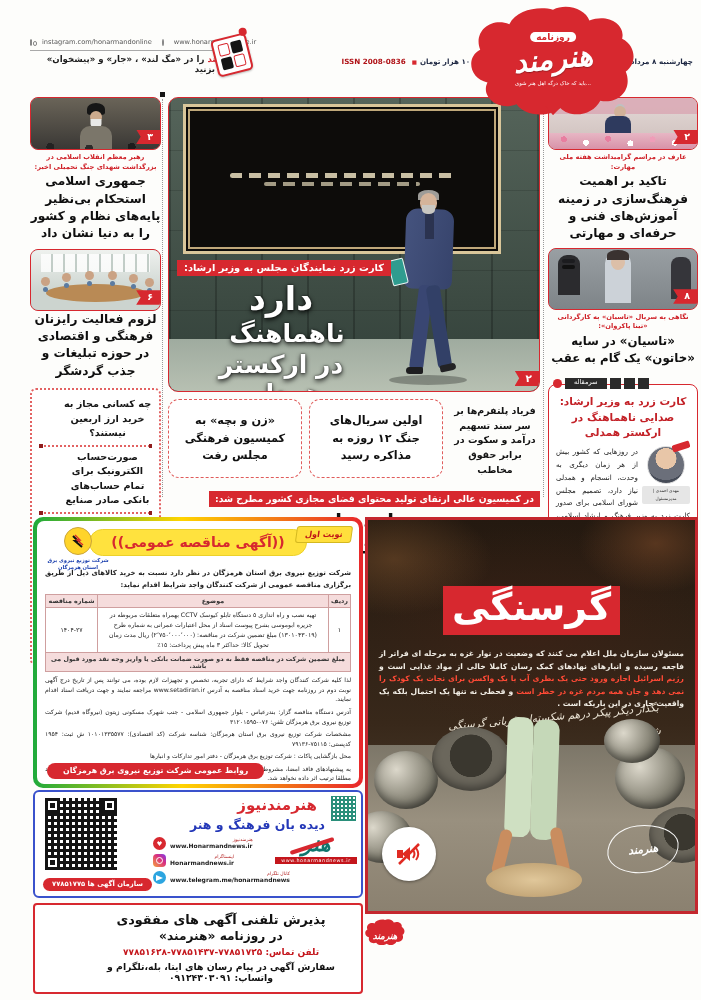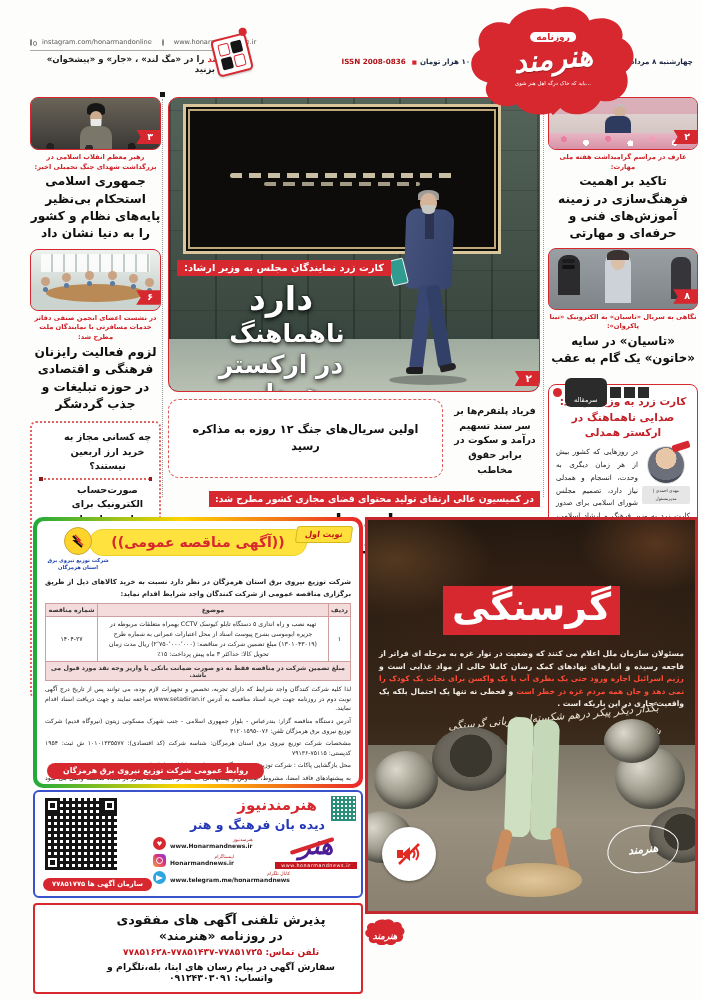--- a/index.html
+++ b/index.html
@@ -87,39 +87,39 @@
   .band-plain { width:90px; font-size:9.5px; font-weight:bold; color:#141414; text-align:center; line-height:1.55; padding-top:5px; }
   .band-box { flex:1; border:1.7px dashed #e05b5b; border-radius:11px; display:flex; align-items:center; justify-content:center; font-size:11.3px; font-weight:bold; color:#101010; text-align:center; line-height:1.55; padding:7px 9px; background:#fff; }
   .badge-row { margin-top:9px; text-align:right; }
   .badge-row span { background:#d7282f; color:#fff; font-size:9.2px; font-weight:bold; padding:2px 6px 3px; }
   .big-headline { margin-top:4px; font-size:19.5px; font-weight:bold; color:#111; text-align:right; }
 
   
   .editorial { position:relative; border:1.6px solid #d7282f; border-radius:8px; margin-top:17px; padding:9px 7px 6px; background:#fff; }
   .filmstrip { position:absolute; top:-7px; left:4px; display:flex; align-items:center; gap:3px; direction:ltr; }
   .fs-dot { width:9px; height:9px; background:#d7282f; border-radius:50%; }
-  .fs-pill { background:#2b2b2b; color:#fff; font-size:6.6px; padding:18px 9px 3px; border-radius:6px; }
+  .fs-pill { background:#2b2b2b; color:#fff; font-size:6.6px; padding:0 9px 3px; border-radius:0; }
   .fs-sq { width:11px; height:11px; background:#2b2b2b; }
   .ed-title { color:#c32127; font-weight:bold; font-size:10.6px; text-align:center; line-height:1.5; }
   .ed-body { font-size:7.1px; color:#222; text-align:justify; line-height:1.8; margin-top:5px; }
   .ed-avatar { float:right; width:48px; margin-left:4px; margin-bottom:2px; text-align:center; position:relative; }
   .avatar-img { width:38px; height:38px; margin:0 auto; border-radius:50%; background:radial-gradient(circle at 50% 32%, #e8c6a8 0 34%, #6b6f7a 35% 70%, #474c58 71%); border:1.5px solid #ddd; }
   .avatar-tag { position:absolute; top:-3px; right:0; width:18px; height:7px; background:#d7282f; border-radius:2px; transform:rotate(-18deg); }
   .avatar-name { font-size:4.3px; background:#e6e6e6; color:#333; border-radius:2px; padding:1px 2px; margin-top:2px; }
   .ed-more { color:#d7282f; font-weight:bold; font-size:8px; margin-top:3px; }
 
   
   .tender { position:absolute; left:33px; top:517px; width:330px; height:271px; background:linear-gradient(90deg,#1faa3c,#ffd400 45%,#e8262b); border-radius:10px; padding:4px; }
   .tender-in { position:relative; background:#fff; border-radius:7px; height:100%; padding:5px 8px 6px; overflow:hidden; }
   .t-turn { position:absolute; top:5px; right:7px; background:#ffdf3c; border:1px solid #d4b820; border-radius:3px; color:#c01818; font-size:8.2px; font-weight:bold; padding:2px 8px 3px; transform:skewX(-8deg); }
   .t-logo { position:absolute; top:6px; left:8px; width:66px; text-align:center; }
   .t-logo-circle { width:28px; height:28px; margin:0 auto; background:#ffd42a; border:1px solid #caa53a; border-radius:50%; display:flex; align-items:center; justify-content:center; }
   .t-logo-name { font-size:5.2px; color:#1a3fae; font-weight:bold; line-height:1.35; margin-top:2px; }
   .t-title { width:218px; margin:3px auto 0; background:#ffe23e; border:1px solid #ecd12b; border-radius:15px; color:#d7282f; text-align:center; font-weight:bold; font-size:14px; padding:4px 0 5px; }
-  .t-intro { font-size:6.9px; font-weight:bold; color:#222; text-align:justify; line-height:1.7; margin-top:21px; }
+  .t-intro { font-size:6.9px; font-weight:bold; color:#222; text-align:justify; line-height:1.7; margin-top:12px; }
   .t-table { width:100%; border-collapse:collapse; margin-top:3px; }
   .t-table th { background:#f5dcdc; border:1px solid #cf9f9f; font-size:6.4px; font-weight:bold; padding:2px; color:#333; }
   .t-table td { border:1px solid #cf9f9f; font-size:6.2px; color:#222; padding:2px 4px; line-height:1.6; text-align:center; }
   .t-note { border:1px solid #cf9f9f; border-top:none; background:#f5dcdc; font-size:6.3px; font-weight:bold; text-align:center; color:#333; padding:2px; }
   .t-p { font-size:6.1px; color:#222; text-align:justify; line-height:1.62; margin-top:2.5px; }
   .t-footer { position:absolute; bottom:5px; left:10px; background:#d7282f; color:#fff; border-radius:10px; font-size:7.8px; font-weight:bold; padding:3px 16px 4px; }
 
   
   .portal { position:absolute; left:33px; top:790px; width:330px; height:108px; border:2px solid #3a52cc; border-radius:6px; background:#fff; }
   .qr { position:relative; background-image:repeating-linear-gradient(0deg,#141414 0 3px,transparent 3px 6px),repeating-linear-gradient(90deg,#141414 0 3px,#fff 3px 6px); }
@@ -135,21 +135,21 @@
   .ch-icon { width:13px; height:13px; border-radius:50%; flex:0 0 13px; position:relative; }
   .ch-icon.heart { background:#d7282f; }
   .ch-icon.heart::after { content:""; position:absolute; left:4px; top:4px; width:5px; height:5px; background:#fff; clip-path:polygon(50% 100%,0 35%,25% 0,50% 25%,75% 0,100% 35%); }
   .ch-icon.insta { border-radius:4px; background:linear-gradient(45deg,#f5a23c,#d92e7f 60%,#7a3ff0); }
   .ch-icon.insta::after { content:""; position:absolute; inset:3px; border:1.4px solid #fff; border-radius:50%; }
   .ch-icon.tel { background:#2ca5e0; }
   .ch-icon.tel::after { content:""; position:absolute; left:3px; top:4px; border-left:7px solid #fff; border-top:3px solid transparent; border-bottom:3px solid transparent; }
   .ch-label { font-size:4.6px; color:#b32020; direction:rtl; line-height:1.1; }
   .ch-url { font-size:6px; font-weight:bold; color:#222; direction:ltr; line-height:1.2; }
   .p-logo { position:absolute; left:240px; top:40px; width:82px; text-align:center; }
-  .p-logo-word { font-family:"DejaVu Serif", serif; font-style:italic; font-weight:bold; font-size:25px; color:#4c1d95; position:relative; line-height:1.1; }
+  .p-logo-word { font-family:"DejaVu Serif", serif; font-style:italic; font-weight:bold; font-size:21px; color:#0f766e; position:relative; line-height:1.1; }
   .p-logo-word::after { content:""; position:absolute; left:14px; top:12px; width:46px; height:3.5px; background:#d7282f; transform:rotate(-18deg); border-radius:2px; }
   .p-logo-bar { background:#c4161c; color:#fff; font-size:4.8px; direction:ltr; letter-spacing:.6px; padding:1px 2px; margin-top:2px; }
   .qr-pill { position:absolute; left:8px; bottom:5px; background:#d7282f; color:#fff; font-size:6.8px; font-weight:bold; border-radius:8px; padding:2px 9px 3px; }
 
   
   .lost { position:absolute; left:33px; top:903px; width:330px; height:91px; border:2.5px solid #d7282f; border-radius:4px; background:#fff; padding:7px 10px 5px 56px; text-align:center; }
   .lost-l1 { font-size:12.8px; font-weight:bold; color:#111; }
   .lost-l2 { font-size:12.2px; font-weight:bold; color:#111; margin-top:2px; }
   .lost-l3 { font-size:9px; font-weight:bold; color:#c4161c; margin-top:4px; }
   .lost-l4 { font-size:9.3px; font-weight:bold; color:#111; margin-top:4px; }
@@ -290,21 +290,20 @@
           <div class="table"></div>
         <div class="p1"></div>
           <div class="p2"></div>
           <div class="p3"></div>
           <div class="p4"></div>
           <div class="p5"></div>
           <div class="p6"></div>
       </div>
       <div class="page-tab" style="font-size:9.5px;">۶</div>
     </div>
-    <div class="kicker">در نشست اعضای انجمن صنفی دفاتر خدمات مسافرتی با نمایندگان ملت مطرح شد:</div>
     <div class="ctitle">لزوم فعالیت رایزنان فرهنگی و اقتصادی در حوزه تبلیغات و جذب گردشگر</div>
 
     <div class="briefs">
       <div class="brief">چه کسانی مجاز به خرید ارز اربعین نیستند؟</div>
       <div class="bsep"></div>
       <div class="brief">صورت‌حساب الکترونیک برای تمام حساب‌های بانکی صادر صنایع</div>
       <div class="bsep"></div>
       <div class="brief">سهم ۶.۸ درصدی کارمندان در درآمدهای مالیاتی دولت</div>
       <div class="bsep"></div>
       <div class="brief">نمایشگاه صنایع‌دستی سال قبل ۱۰۰ میلیارد تومان فروش داشت</div>
@@ -335,20 +334,21 @@
       <div class="ov-kicker">کارت زرد نمایندگان مجلس به وزیر ارشاد:</div>
       <div class="ov-l1">دارد</div>
       <div class="ov-l2">ناهماهنگ</div>
       <div class="ov-l3">در ارکستر همدلی</div>
       <div class="page-tab">۲</div>
     </div>
 
     <div class="band">
       <div class="band-plain">فریاد پلتفرم‌ها بر سر سند تسهیم درآمد و سکوت در برابر حقوق مخاطب</div>
       <div class="band-box">اولین سریال‌های جنگ ۱۲ روزه به مذاکره رسید</div>
+      <div class="band-box">«زن و بچه» به کمیسیون فرهنگی مجلس رفت</div>
     </div>
 
     <div class="badge-row">
       <span>در کمیسیون عالی ارتقای تولید محتوای فضای مجازی کشور مطرح شد:</span>
     </div>
     <div class="big-headline">تصویب سند برنامه جامع ترویج و ارتقای سواد فضای مجازی</div>
   </div>
 
   <div class="col-right">
     <div class="pcard" style="height:53px;">
@@ -364,21 +364,21 @@
     <div class="ctitle">تاکید بر اهمیت فرهنگ‌سازی در زمینه آموزش‌های فنی و حرفه‌ای و مهارتی</div>
 
     <div class="pcard" style="height:62px;margin-top:5px;">
       <div class="ph ph-taasian">
         <div class="m1"></div>
           <div class="w"></div>
           <div class="m2"></div>
       </div>
       <div class="page-tab" style="font-size:9.5px;">۸</div>
     </div>
-    <div class="kicker">نگاهی به سریال «تاسیان» به الکترونیک «تینا پاکروان»:</div>
+    <div class="kicker">نگاهی به سریال «تاسیان» به کارگردانی «تینا پاکروان»:</div>
     <div class="ctitle" style="font-size:11.8px;">«تاسیان» در سایه «خاتون» یک گام به عقب</div>
 
     <div class="editorial">
       <div class="filmstrip">
         <span class="fs-dot"></span>
         <span class="fs-pill">سرمقاله</span>
         <span class="fs-sq"></span>
         <span class="fs-sq"></span>
         <span class="fs-sq"></span>
       </div>

